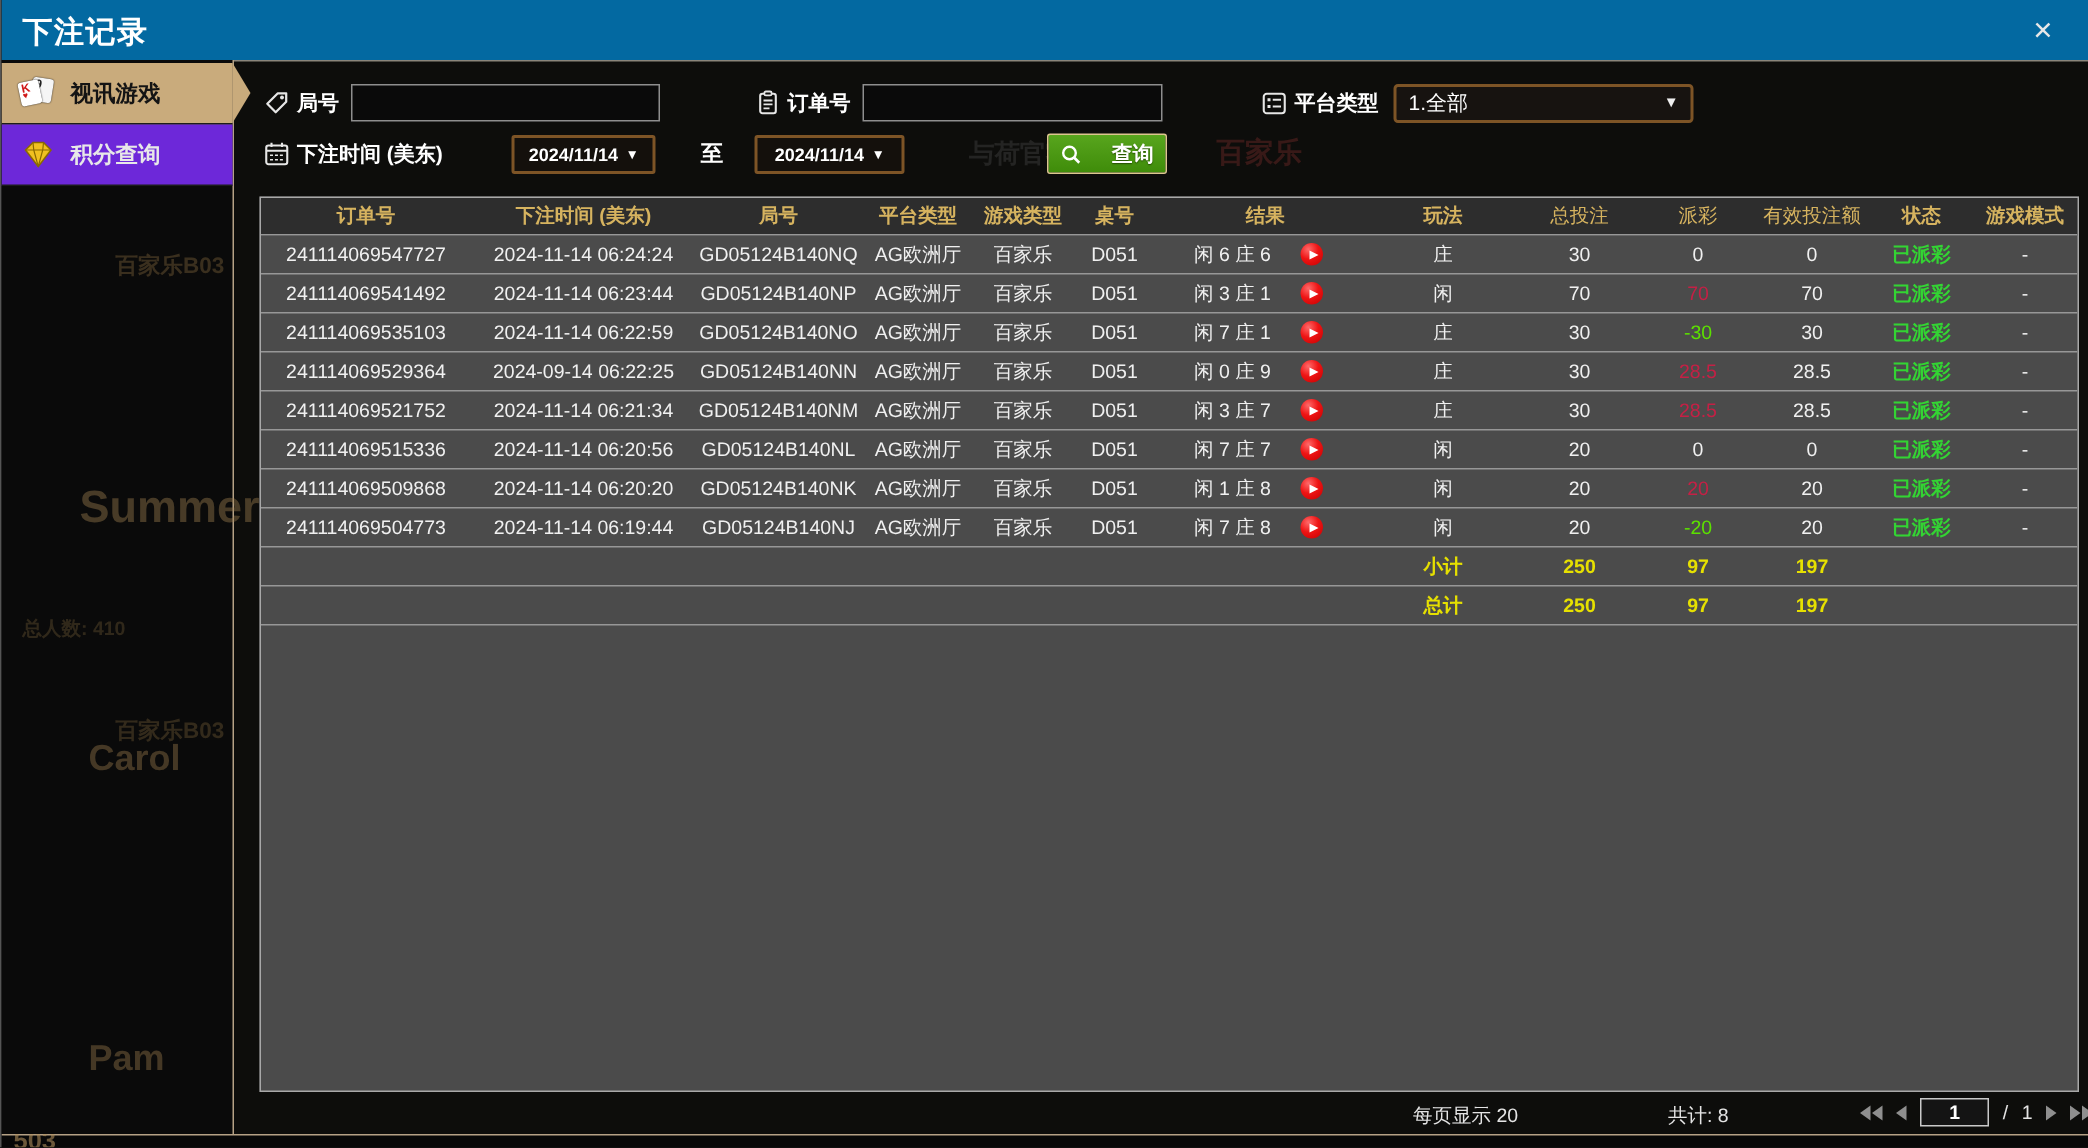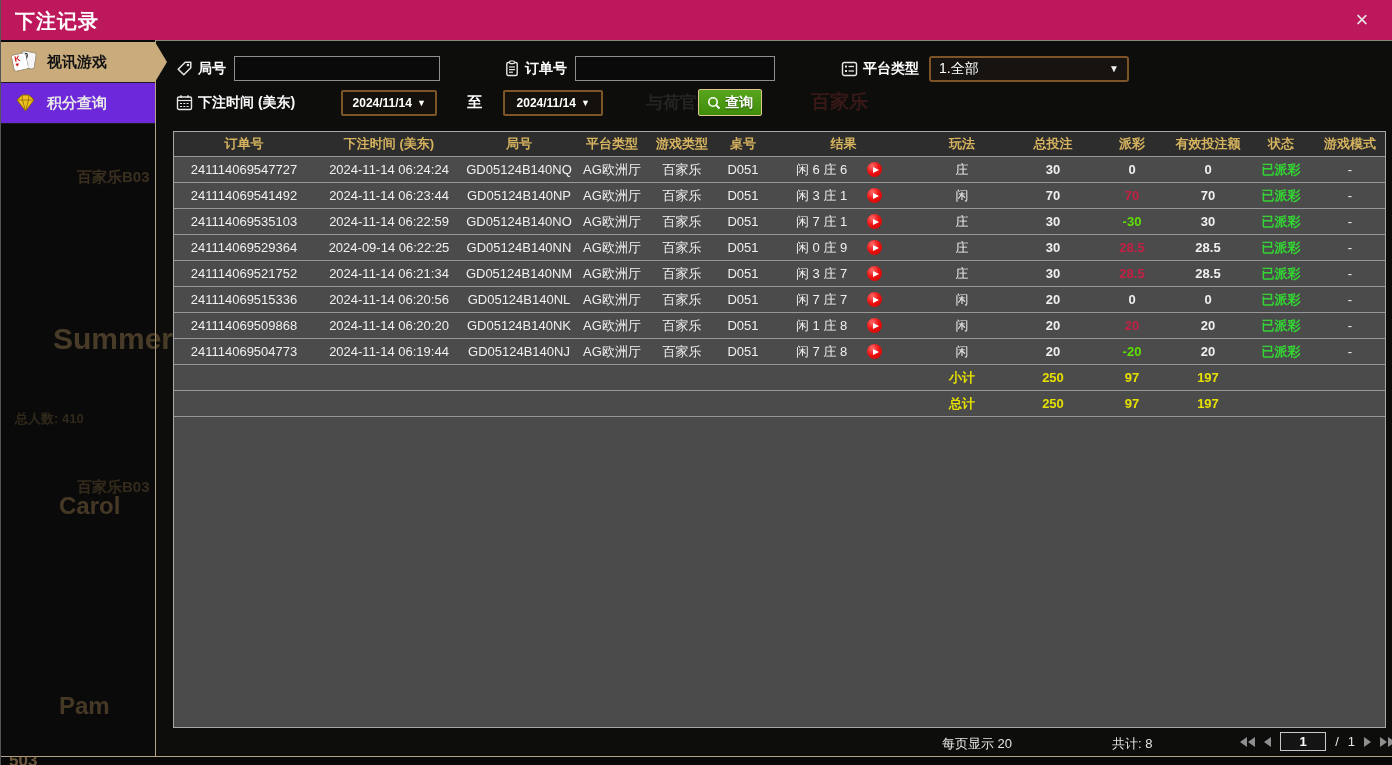--- a/index.html
+++ b/index.html
@@ -1,20 +1,20 @@
 <!DOCTYPE html>
 <html><head>
 <meta charset="utf-8">
 <style>
   html,body{margin:0;padding:0;background:#000;}
   body{font-family:"Liberation Sans","DejaVu Sans",sans-serif;}
   .window{position:relative;width:1392px;height:765px;background:#080808;overflow:hidden;
           border-left:1px solid #555;box-sizing:border-box;}
   
-  .titlebar{position:absolute;left:0;top:0;width:100%;height:40px;background:#be185d;z-index:3;}
+  .titlebar{position:absolute;left:0;top:0;width:100%;height:40px;background:#0369a1;z-index:3;}
   .title{position:absolute;left:14px;top:8px;font-size:20px;font-weight:700;color:#fff;letter-spacing:1px;}
   .close-btn{position:absolute;right:16px;top:6px;width:28px;height:28px;color:#e8e8e8;font-size:22px;
              line-height:28px;text-align:center;cursor:pointer;}
   
   .bodywrap{position:absolute;left:0;top:40px;width:1392px;height:717px;border-bottom:1px solid #b5a185;box-sizing:border-box;}
   .sidebar{position:absolute;left:0;top:0;width:155px;height:100%;background:#0a0a0a;
            border-right:1px solid #b5a185;box-sizing:border-box;z-index:2;}
   .content{position:absolute;left:155px;top:0;width:1237px;height:100%;background:#0d0d0b;
            border-top:1px solid #8a857b;box-sizing:border-box;overflow:hidden;}
   
@@ -43,30 +43,30 @@
   .dropdown{height:26px;background:#171310;border:2px solid #7d5426;border-radius:3px;color:#fff;
             font-size:14px;display:flex;align-items:center;box-sizing:border-box;padding:0 8px;cursor:pointer;}
   .dropdown .dd-arrow{margin-left:auto;font-size:10px;color:#eee;}
   .datebox{height:26px;background:#14100c;border:2px solid #7d5426;border-radius:2px;color:#fff;
            font-size:12px;font-weight:700;display:flex;align-items:center;justify-content:center;gap:5px;
            box-sizing:border-box;padding:0 5px;cursor:pointer;}
   .datebox .dd-arrow{font-size:9px;}
   .to-label{font-size:15px;font-weight:700;color:#fff;}
   .search-btn{height:27px;padding:0 8px;background:linear-gradient(#58a51d,#3f8c0a);
               border:1px solid #ddc690;border-radius:2px;color:#fff;font-size:14px;font-weight:700;
-              display:flex;align-items:center;gap:4px;cursor:pointer;text-shadow:0 1px 1px #234c00;}
+              display:flex;align-items:center;gap:20px;cursor:pointer;text-shadow:0 1px 1px #234c00;}
   
   .bet-table{position:absolute;left:17px;top:90px;width:1213px;height:597px;background:#4b4b4b;
              border:1px solid #a8a8a8;box-sizing:border-box;z-index:1;overflow:hidden;font-size:13px;}
   .trow{display:flex;height:26px;line-height:25px;border-bottom:1px solid #979797;box-sizing:border-box;color:#f0f0f0;}
   .thead{background:#2d2d2d;height:25px;line-height:24px;color:#d6b35f;font-weight:700;}
   .cell{flex:none;text-align:center;overflow:hidden;white-space:nowrap;box-sizing:border-box;}
   .c1{width:140px}.c2{width:150px}.c3{width:110px}.c4{width:76px}.c5{width:64px}.c6{width:58px}
   .c7{width:143px}.c8{width:94px}.c9{width:88px}.c10{width:70px}.c11{width:82px}.c12{width:64px}.c13{width:74px}
-  .c9,.c10,.c11{font-weight:700;}
+  .c9,.c10,.c11{font-weight:400;}
   .cell-result{display:flex;align-items:center;justify-content:flex-start;padding-left:24px;text-align:left;}
   .play-icon{width:15px;height:15px;margin-left:20px;border-radius:50%;flex:none;cursor:pointer;
              background:radial-gradient(circle at 35% 28%,#ff6a6a 0%,#ee1414 45%,#c40000 100%);
              display:flex;align-items:center;justify-content:center;}
   .play-icon::after{content:"";border-left:6px solid #fff;border-top:3.5px solid transparent;
              border-bottom:3.5px solid transparent;margin-left:2px;}
   .status-paid{color:#33d433;font-weight:700;}
   .sum-label,.sum-val{color:#e6e000;font-weight:700;}
   .spacer7{width:741px;flex:none;}
   

